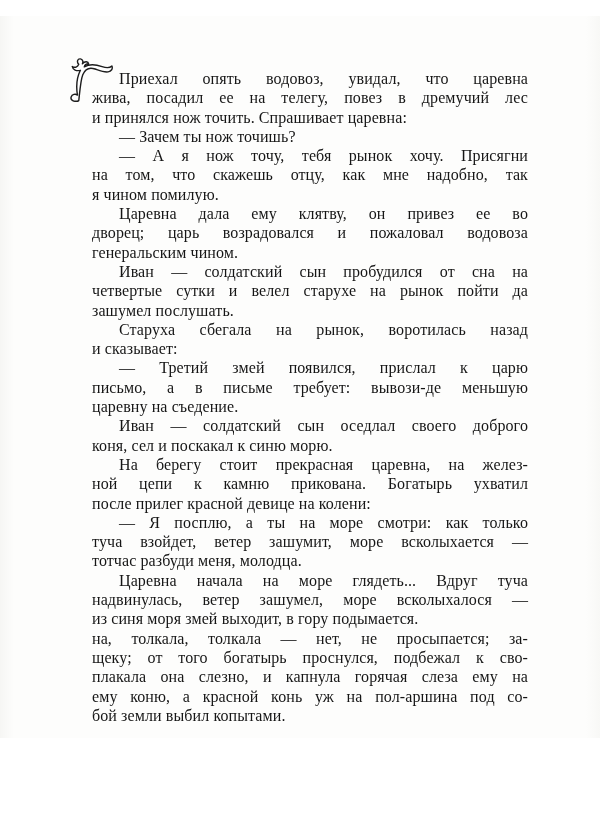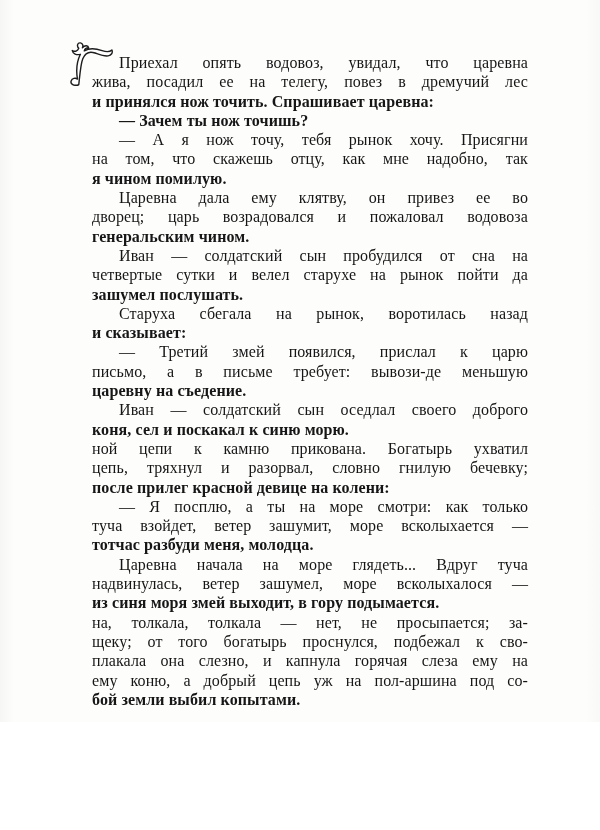--- a/index.html
+++ b/index.html
@@ -7,20 +7,21 @@
     padding: 0;
     background: #ffffff;
     font-family: "Liberation Serif", "DejaVu Serif", serif;
   }
   .page {
     position: relative;
     width: 600px;
     height: 722px;
     background: linear-gradient(to right, #f6f6f4 0px, #fdfdfc 14px, #fdfdfc 586px, #f8f8f6 600px);
     overflow: hidden;
+    margin-top: 16px;
   }
   .ornament {
     position: absolute;
     left: 63px;
     top: 40px;
     width: 50px;
     height: 46px;
   }
   .text-body {
     position: absolute;
@@ -35,21 +36,20 @@
   .line {
     text-align: justify;
     text-align-last: justify;
     white-space: normal;
   }
   .line.first {
     text-indent: 27px;
   }
   .line.last {
     text-align-last: left;
-    font-weight: bold;
   }
   .page-number {
     position: absolute;
     left: 0;
     top: 748px;
     width: 600px;
     text-align: right;
     font-size: 17px;
     color: #1b1b1b;
     letter-spacing: 1px;
@@ -93,31 +93,31 @@
       <div class="line first">Иван — солдатский сын пробудился от сна на</div>
       <div class="line">четвертые сутки и велел старухе на рынок пойти да</div>
       <div class="line last">зашумел послушать.</div>
       <div class="line first">Старуха сбегала на рынок, воротилась назад</div>
       <div class="line last">и сказывает:</div>
       <div class="line first">— Третий змей появился, прислал к царю</div>
       <div class="line">письмо, а в письме требует: вывози-де меньшую</div>
       <div class="line last">царевну на съедение.</div>
       <div class="line first">Иван — солдатский сын оседлал своего доброго</div>
       <div class="line last">коня, сел и поскакал к синю морю.</div>
+      <div class="line first">На берегу стоит прекрасная царевна, на желез-</div>
       <div class="line">ной цепи к камню прикована. Богатырь ухватил</div>
-      <div class="line">цепь, тряхнул и разорвал, словно гнилую бечевку;</div>
       <div class="line last">после прилег красной девице на колени:</div>
       <div class="line first">— Я посплю, а ты на море смотри: как только</div>
       <div class="line">туча взойдет, ветер зашумит, море всколыхается —</div>
       <div class="line last">тотчас разбуди меня, молодца.</div>
       <div class="line first">Царевна начала на море глядеть... Вдруг туча</div>
       <div class="line">надвинулась, ветер зашумел, море всколыхалося —</div>
       <div class="line last">из синя моря змей выходит, в гору подымается.</div>
       <div class="line">на, толкала, толкала — нет, не просыпается; за-</div>
       <div class="line">щеку; от того богатырь проснулся, подбежал к сво-</div>
       <div class="line">плакала она слезно, и капнула горячая слеза ему на</div>
-      <div class="line">ему коню, а добрый цепь уж на пол-аршина под со-</div>
+      <div class="line">ему коню, а красной конь уж на пол-аршина под со-</div>
       <div class="line last">бой земли выбил копытами.</div>
     </div>
 
   <div class="page-number">— 316 —</div>
 
 </div>
 
 </body></html>

